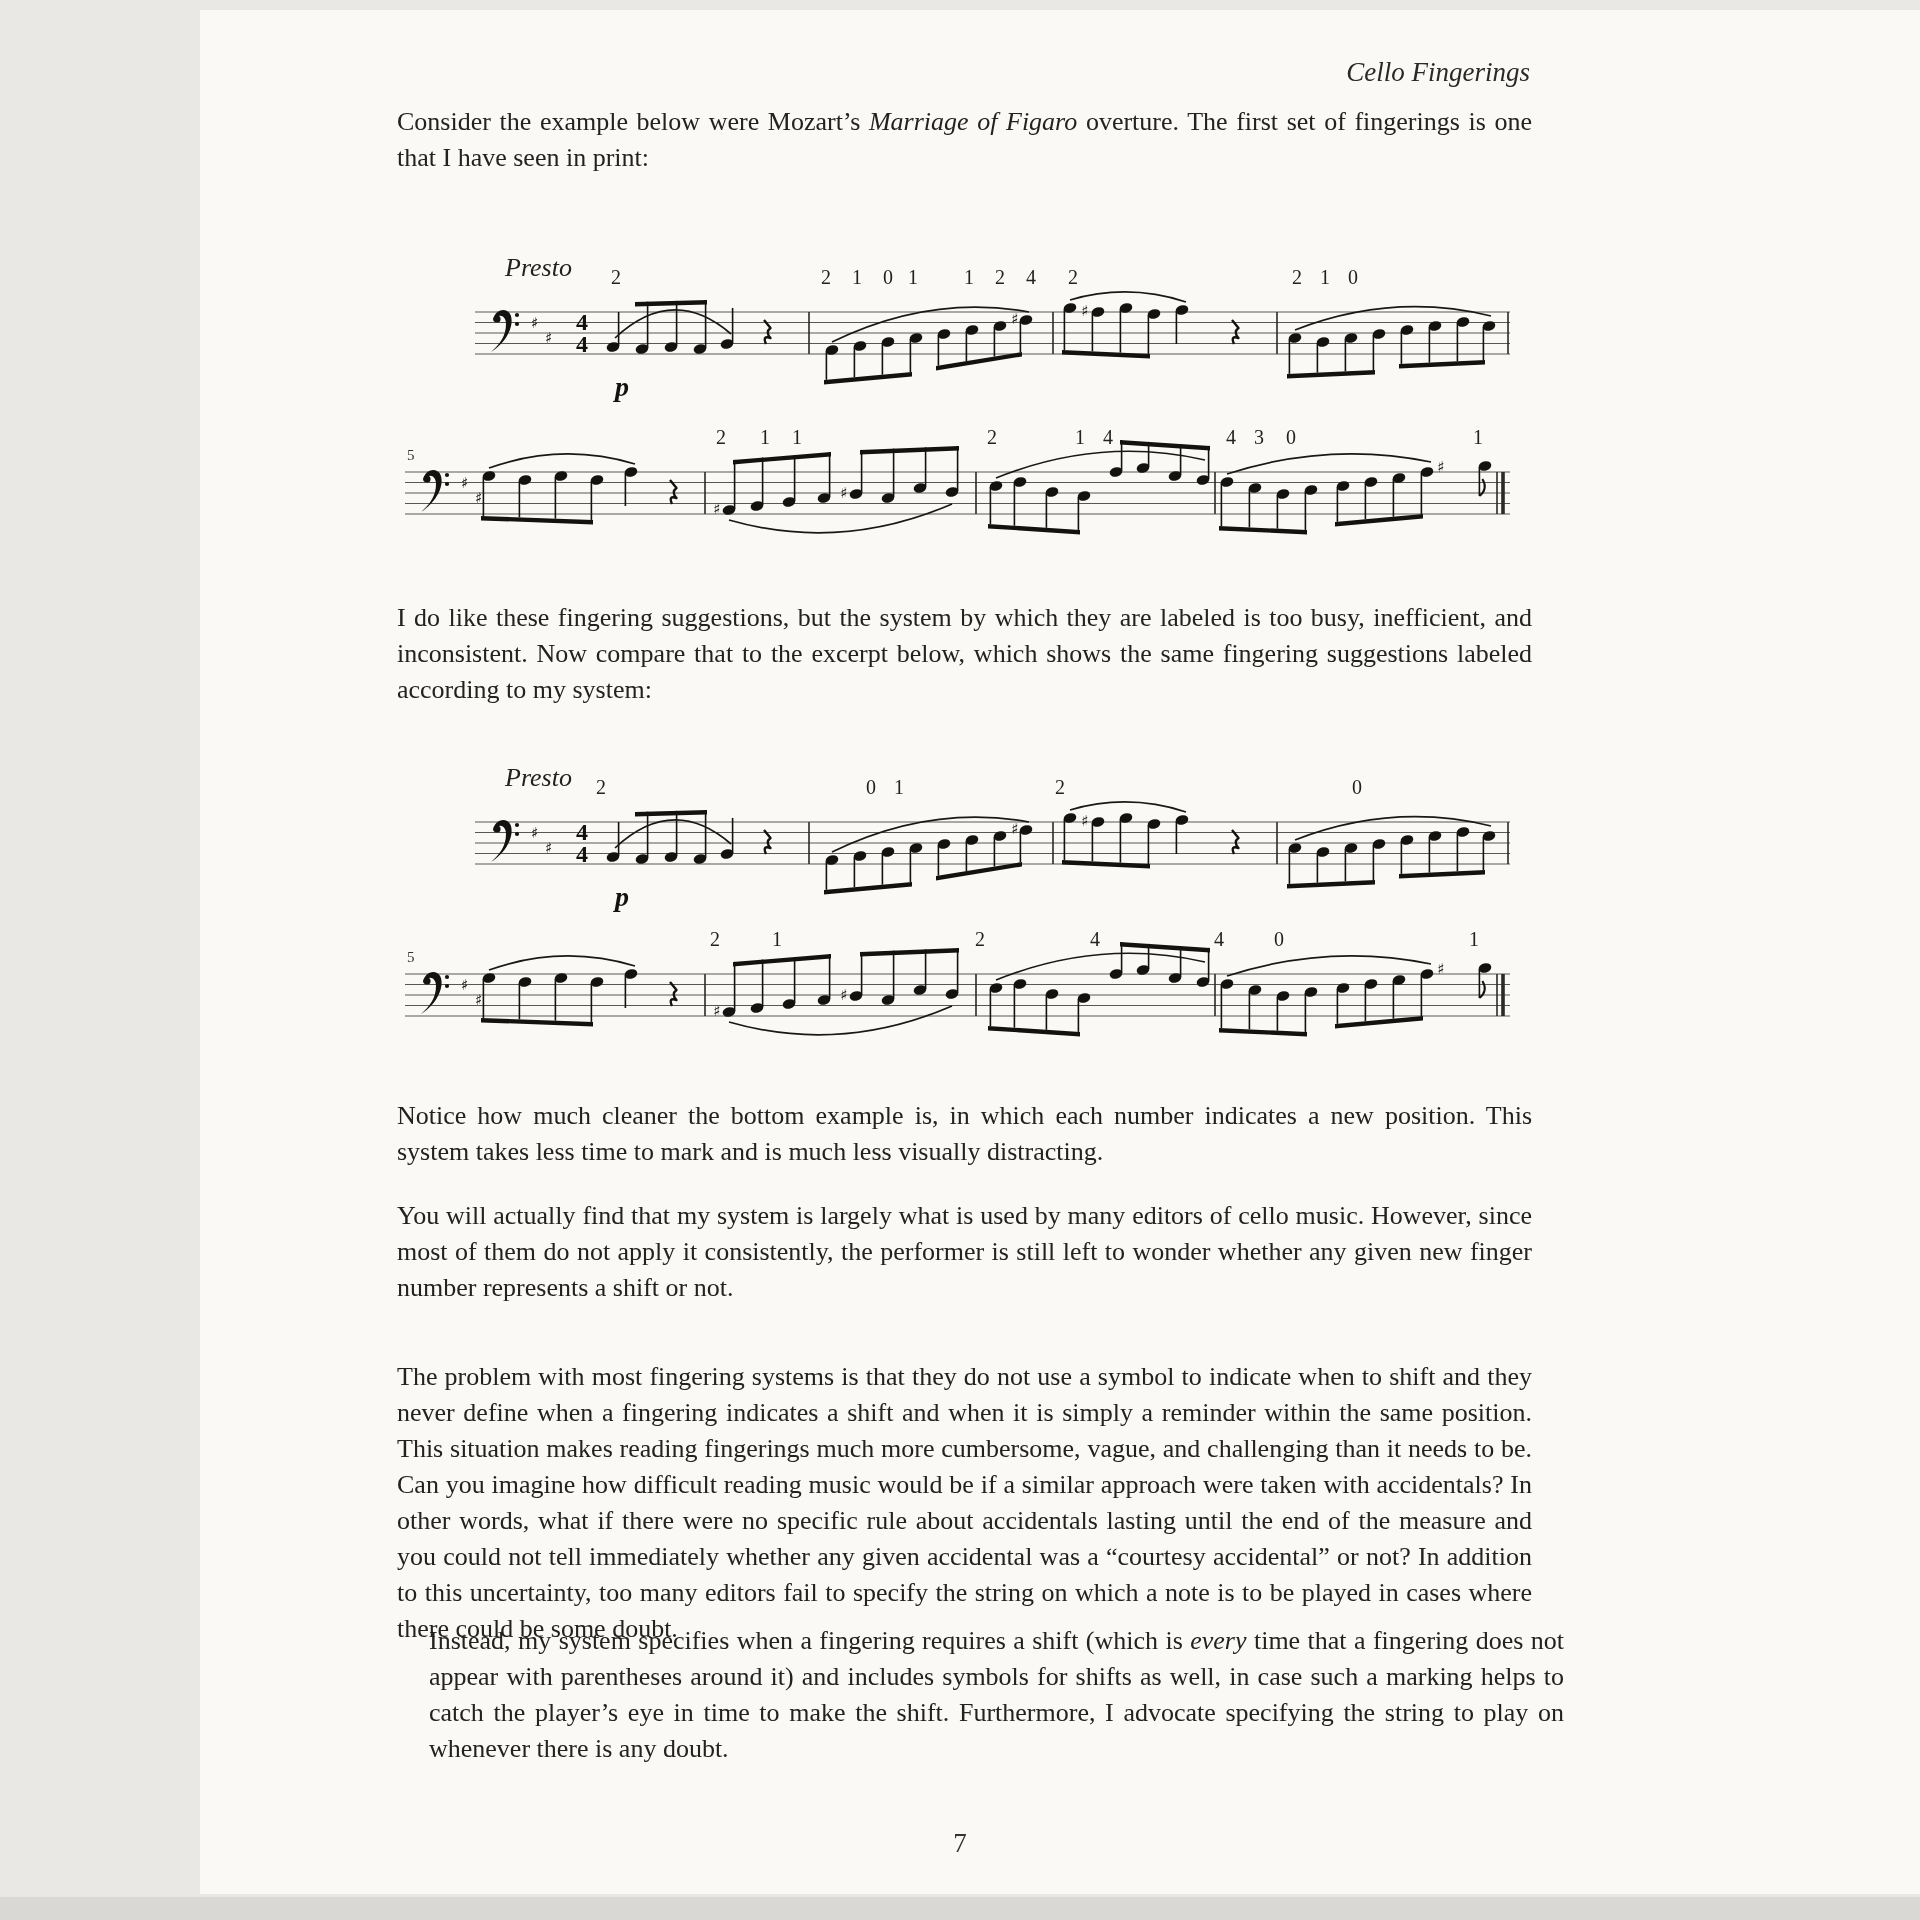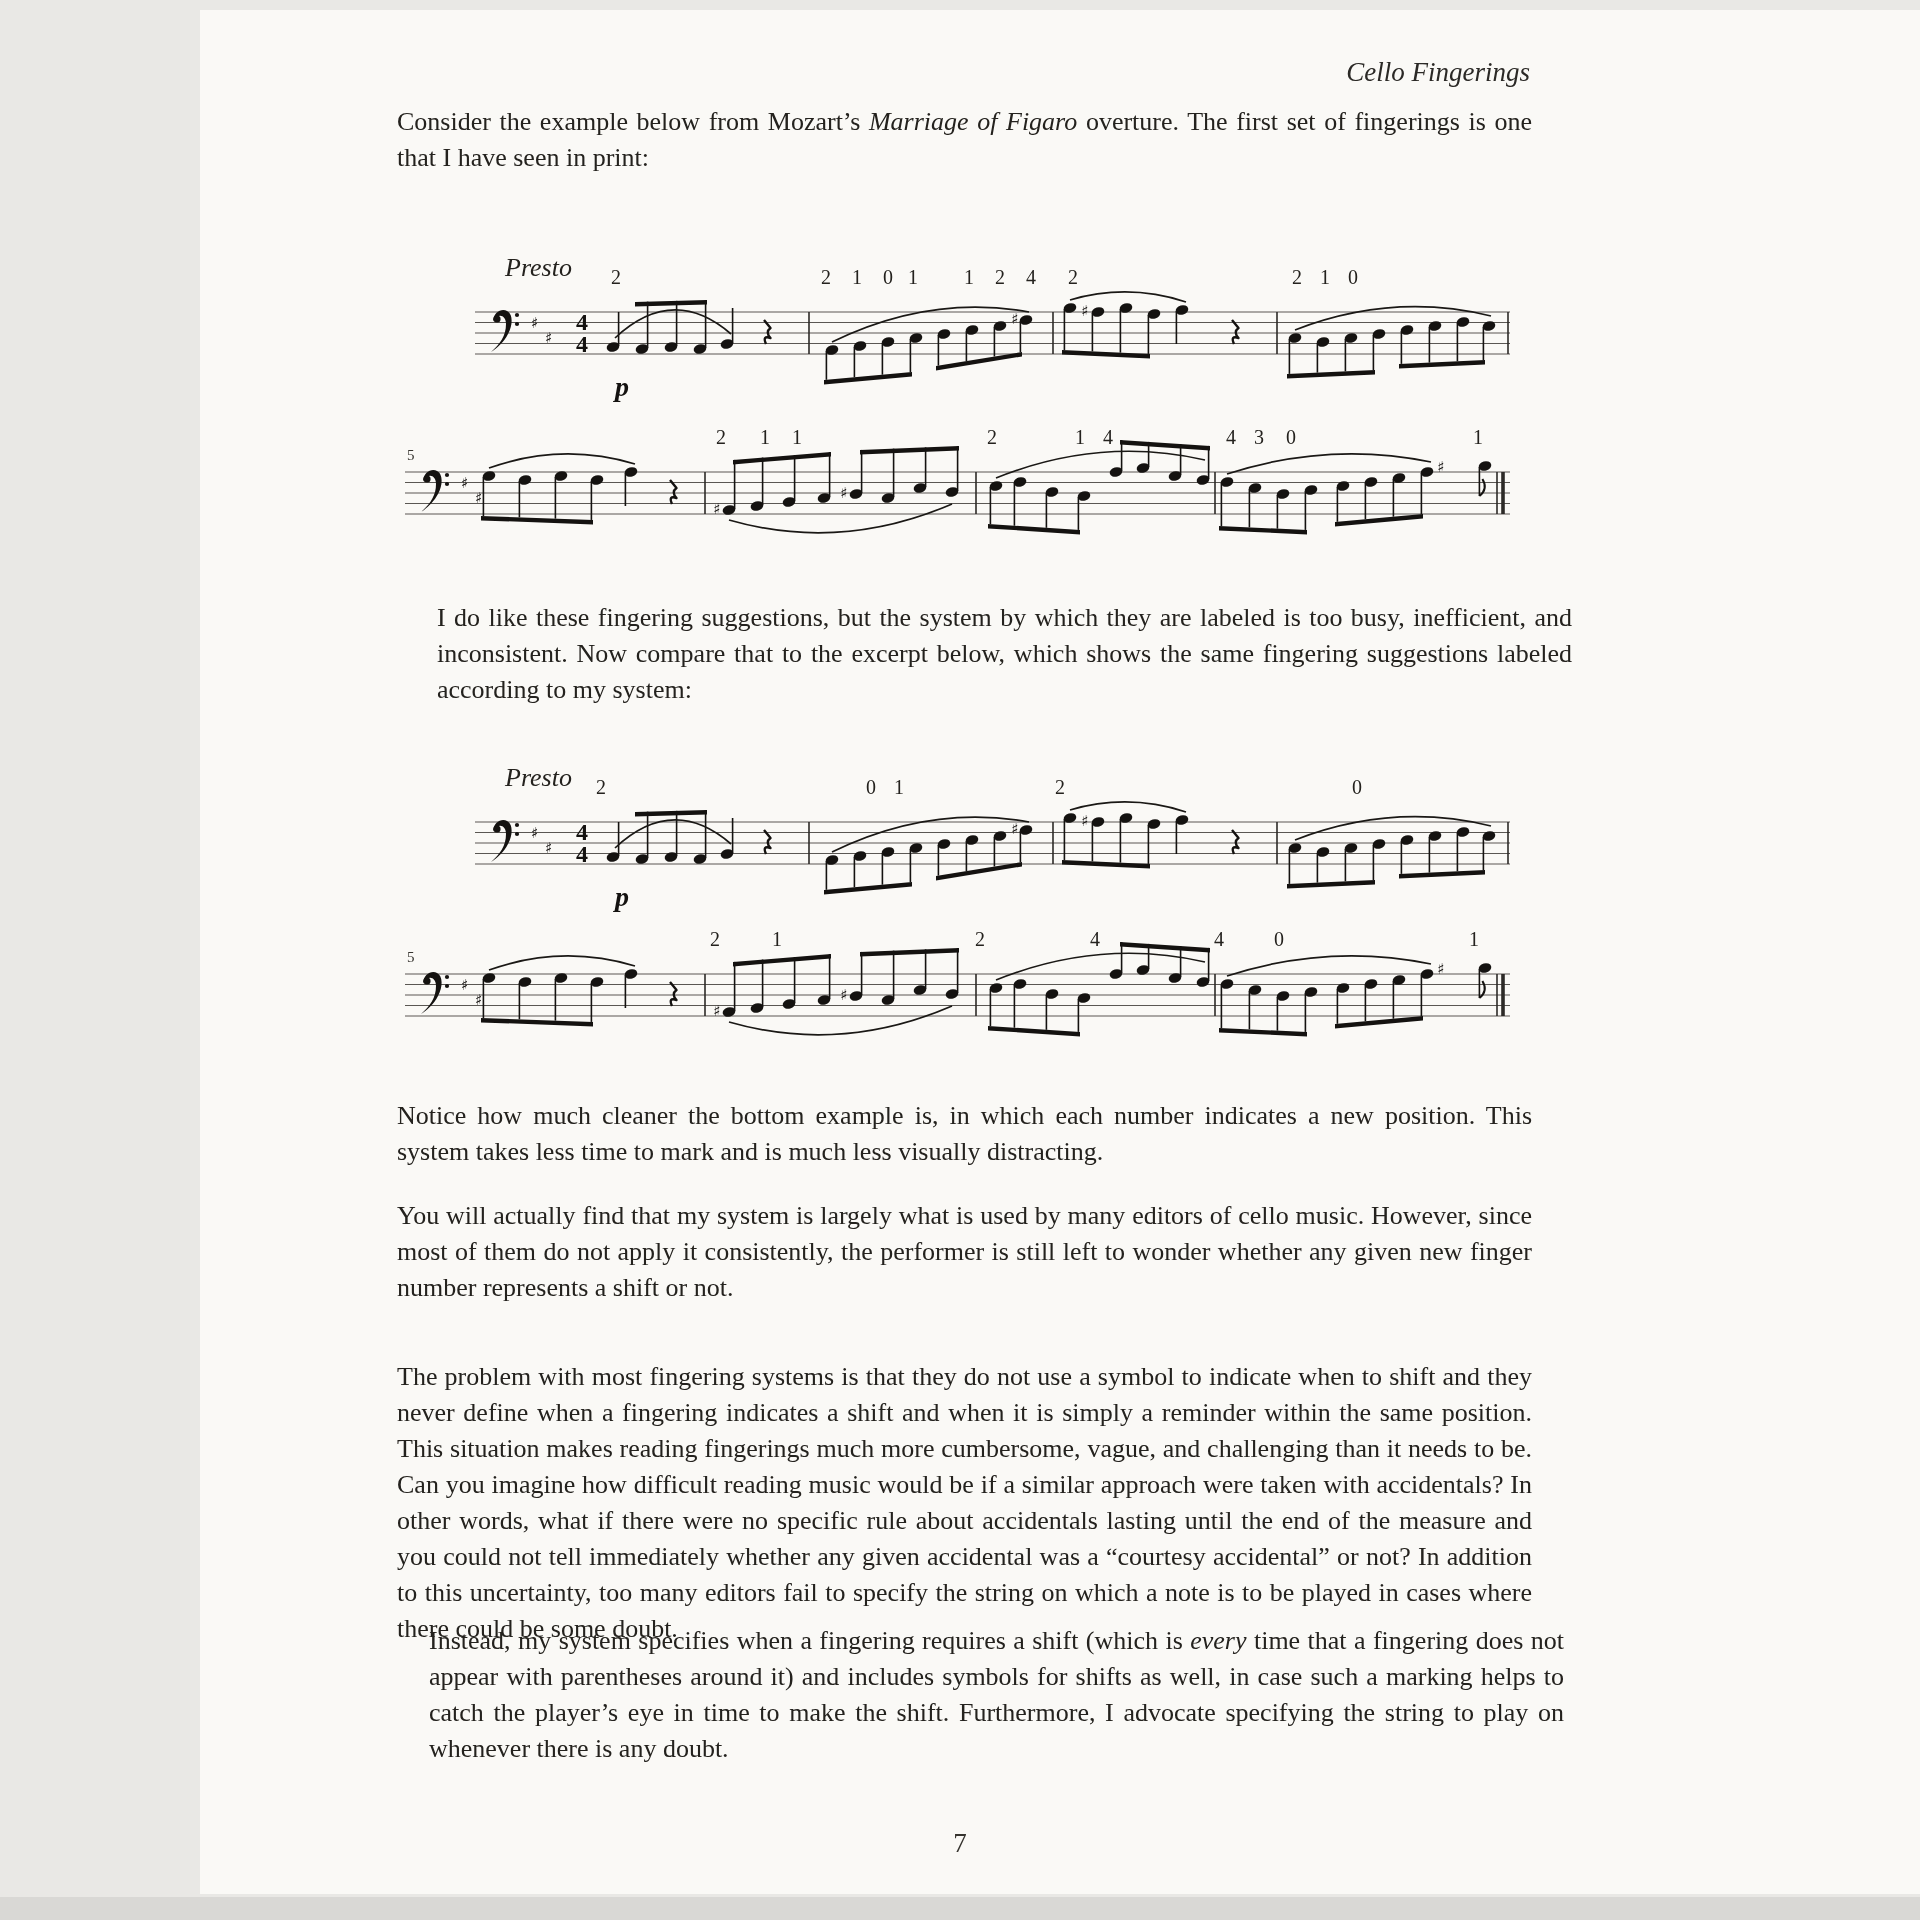--- a/index.html
+++ b/index.html
@@ -4,21 +4,21 @@
 <style>
   html,body{margin:0;padding:0;width:1920px;height:1920px;background:#e9e8e5;overflow:hidden;}
   .page{position:absolute;left:200px;top:10px;width:1784px;height:1884px;background:#faf9f6;}
   .bottom-band{position:absolute;left:0;top:1897px;width:1920px;height:23px;background:#d9d8d5;}
   .running-head{position:absolute;top:46px;left:930px;width:400px;text-align:right;
     font:italic 27px/1.2 "Liberation Serif",serif;color:#2b2926;}
   .para{position:absolute;left:197px;width:1135px;margin:0;text-align:justify;
     font:26px/36px "Liberation Serif",serif;color:#24221e;}
   .para i{}
   .p-intro{top:94px;}
-  .p-critique{top:590px;margin-left:40px;}
+  .p-critique{top:590px;}
   .p-notice{top:1088px;}
   .p-adoption{top:1188px;}
   .p-problem{top:1323px;margin-top:26px;}
   .p-instead{top:1613px;margin-left:32px;}
   .pagenum{position:absolute;top:1820px;left:0;width:1520px;text-align:center;
     font:27px/1 "Liberation Serif",serif;color:#36342f;}
   .music{position:absolute;height:160px;}
   .sys0{left:275px;top:240px;}
   .sys1{left:205px;top:400px;}
   .sys2{left:275px;top:750px;}
@@ -39,21 +39,21 @@
   .dynamic{font:italic bold 28px "Liberation Serif",serif;fill:#141210;}
   .measure-num{font:15px "Liberation Serif",serif;fill:#36342f;}
 </style>
 </head>
 <body>
 
 <div class="page">
 
   <div class="running-head">Cello Fingerings</div>
 
-  <p class="para p-intro"><span>Consider the example below from Mozart’s </span><i>Marriage of Figaro</i><span> overture. The first set of fingerings is one that I have seen in print:</span></p>
+  <p class="para p-intro"><span>Consider the example below were Mozart’s </span><i>Marriage of Figaro</i><span> overture. The first set of fingerings is one that I have seen in print:</span></p>
 
   <div class="music sys0"><svg viewBox="0 0 1035 160" width="1035" height="160">
         <line x1="0" y1="62" x2="1035" y2="62" class="staffline"></line>
         <line x1="0" y1="72.5" x2="1035" y2="72.5" class="staffline"></line>
         <line x1="0" y1="83" x2="1035" y2="83" class="staffline"></line>
         <line x1="0" y1="93.5" x2="1035" y2="93.5" class="staffline"></line>
         <line x1="0" y1="104" x2="1035" y2="104" class="staffline"></line>
         <path d="M 18 72 C 18 62 27 58 32 61 C 38 64 38 75 33 84 C 29 92 22 98 16 102 C 25 94 31 86 31 74 C 31 67 26 64 22 67 C 19 69 18 71 18 72 Z" class="inkfill"></path>
         <circle cx="22" cy="69" r="3.6" class="inkfill"></circle>
         <circle cx="42" cy="65" r="2.1" class="inkfill"></circle>

